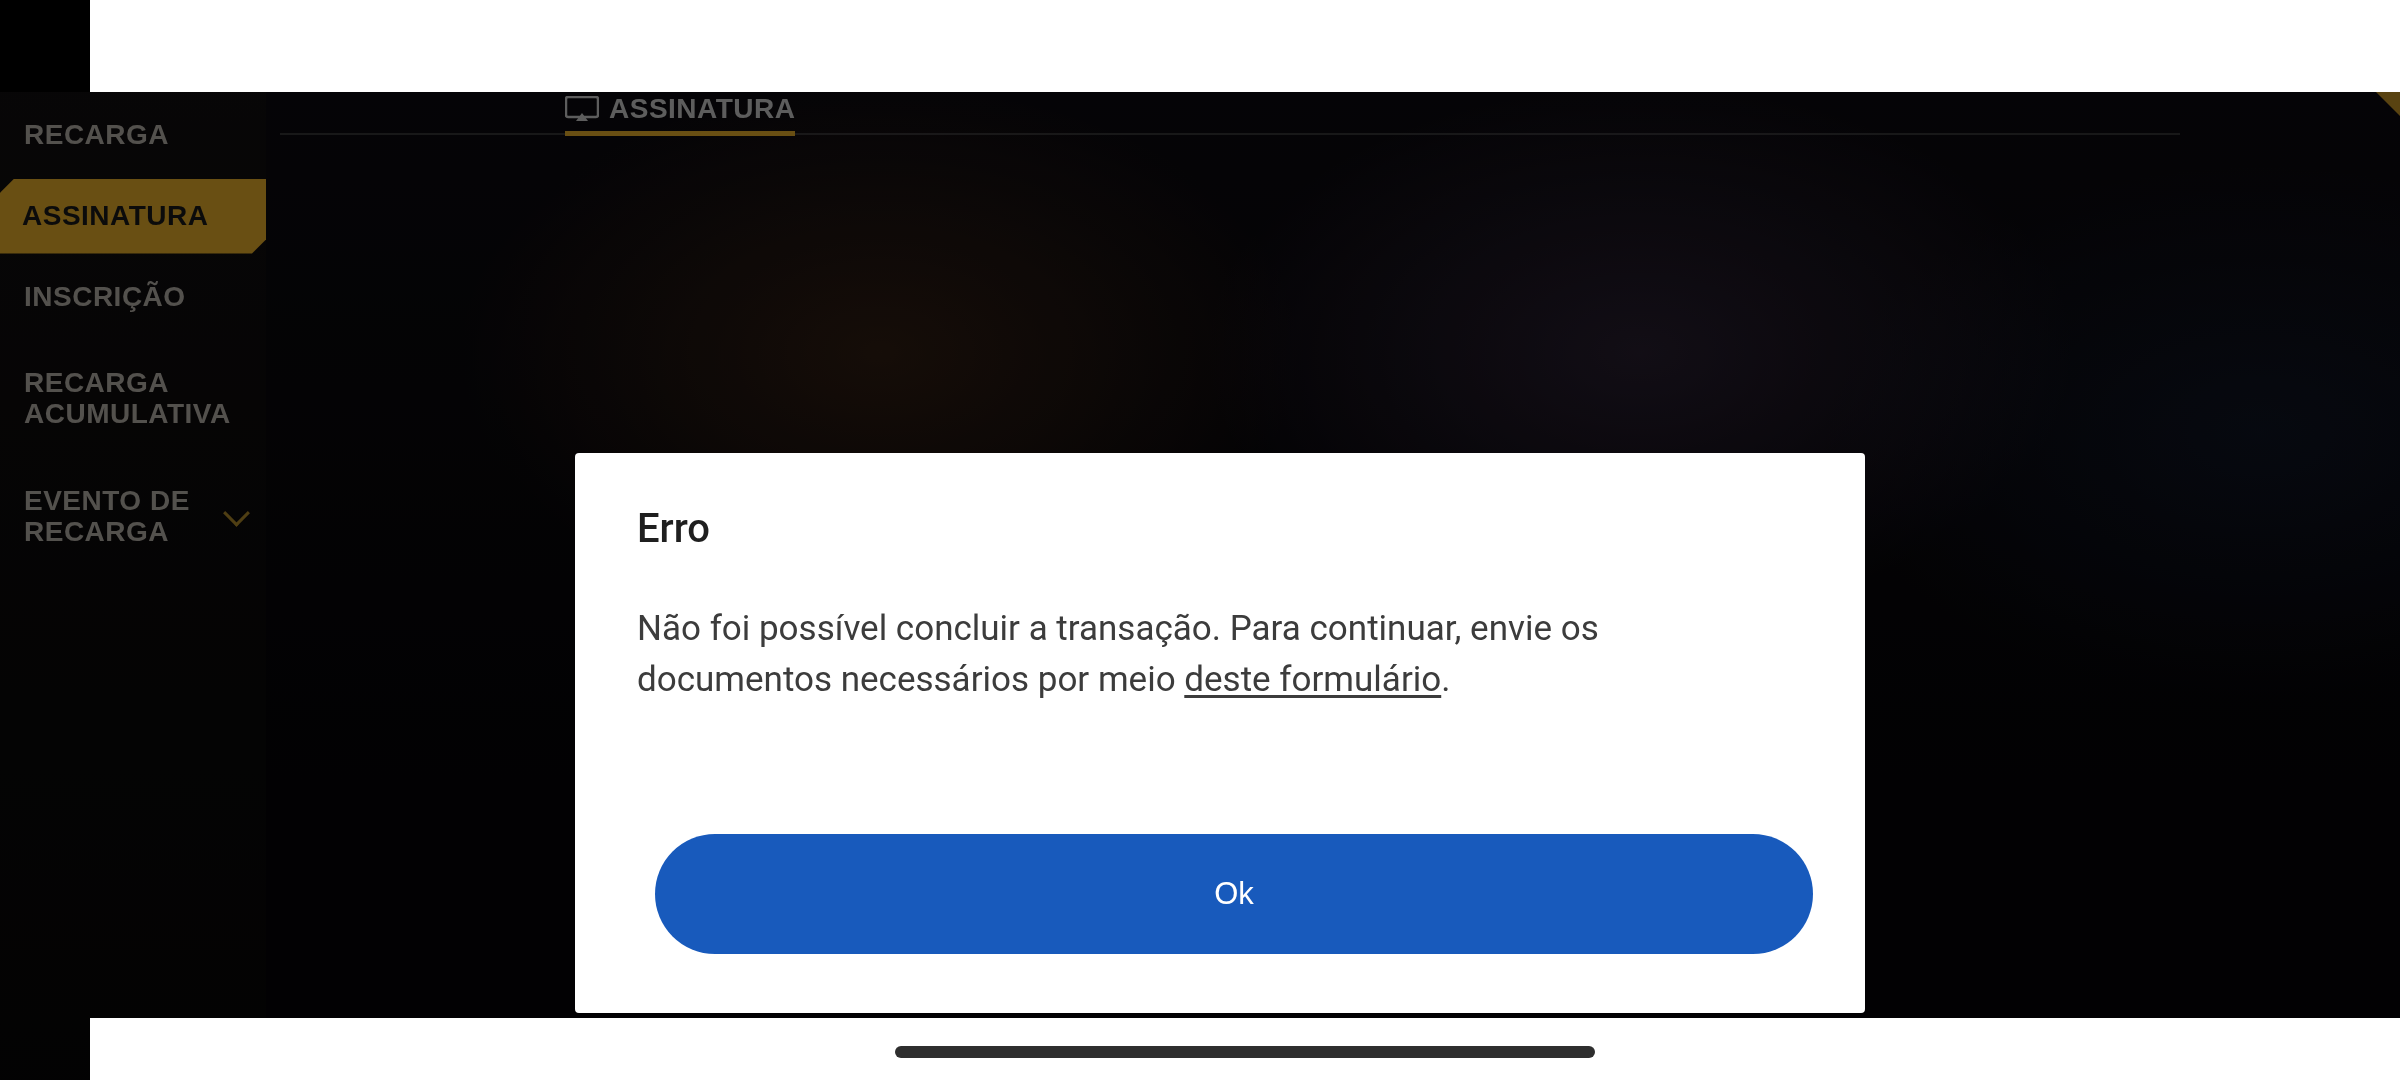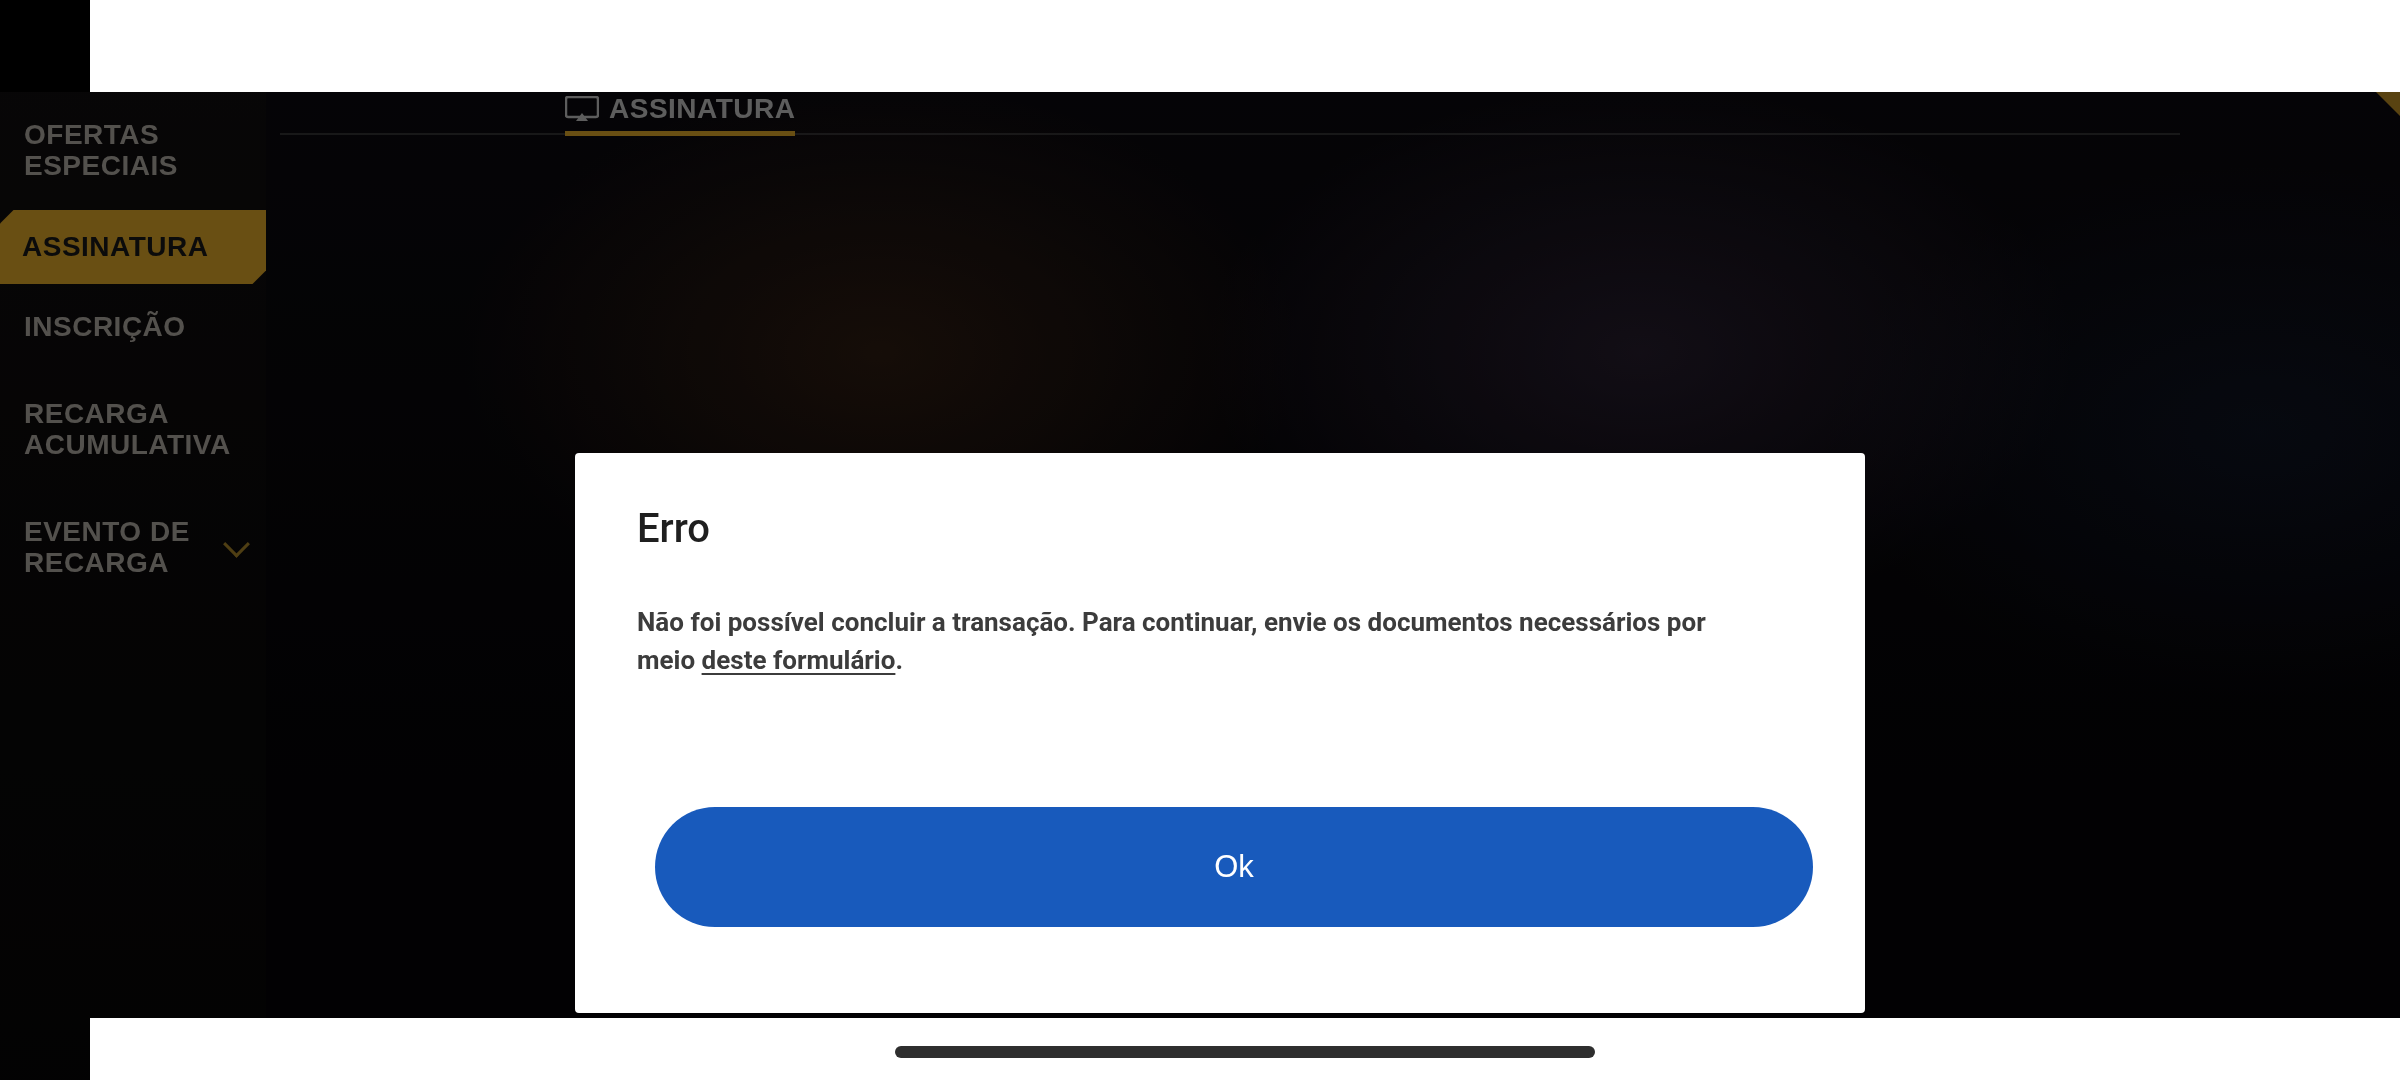--- a/index.html
+++ b/index.html
@@ -124,25 +124,24 @@
     color: #202124;
     font-family: Roboto, "Segoe UI", Arial, sans-serif;
   }
   .modal-title {
     font-size: 40px;
     font-weight: 500;
     color: #1f1f1f;
     margin-bottom: 52px;
   }
   .modal-body {
-    font-size: 26px;
+    font-size: 35px;
     line-height: 1.45;
     color: #3c3c3c;
     max-width: 1130px;
-    font-weight: bold;
   }
   .modal-body .link {
     text-decoration: underline;
     text-underline-offset: 4px;
   }
   .modal-actions {
     margin-top: 128px;
     display: flex;
     justify-content: center;
   }
@@ -188,21 +187,21 @@
 
 <div class="top-black-square"></div>
 <div class="top-white"></div>
 
 <div class="game-area">
 
   <div class="corner-tri"></div>
   <div class="header-divider"></div>
 
   <nav class="sidebar">
-    <div class="side-item">OFERTAS ESPECIAIS</div>
+    <div class="side-item">RECARGA</div>
     <div class="side-item active">ASSINATURA</div>
     <div class="side-item">INSCRIÇÃO</div>
     <div class="side-item">RECARGA ACUMULATIVA</div>
     <div class="side-item expandable">EVENTO DE RECARGA</div>
   </nav>
 
   <div class="top-tabs">
     <div class="tab active">
       <span class="ticon">
         <svg width="34" height="26" viewBox="0 0 34 26">

